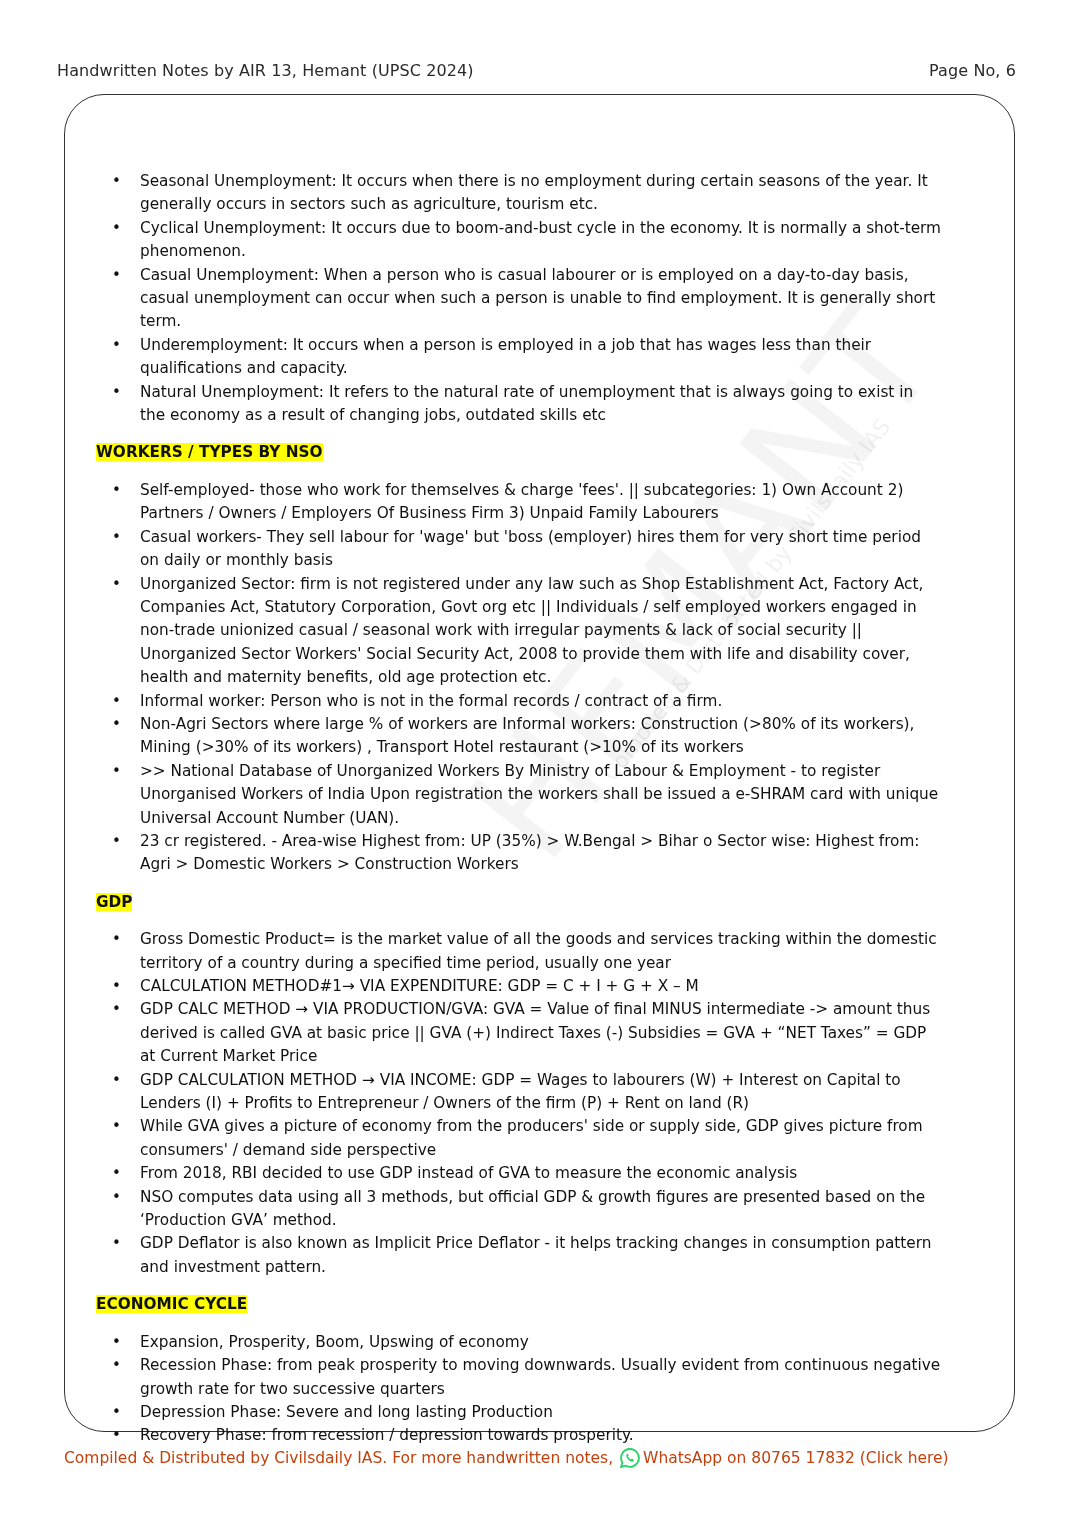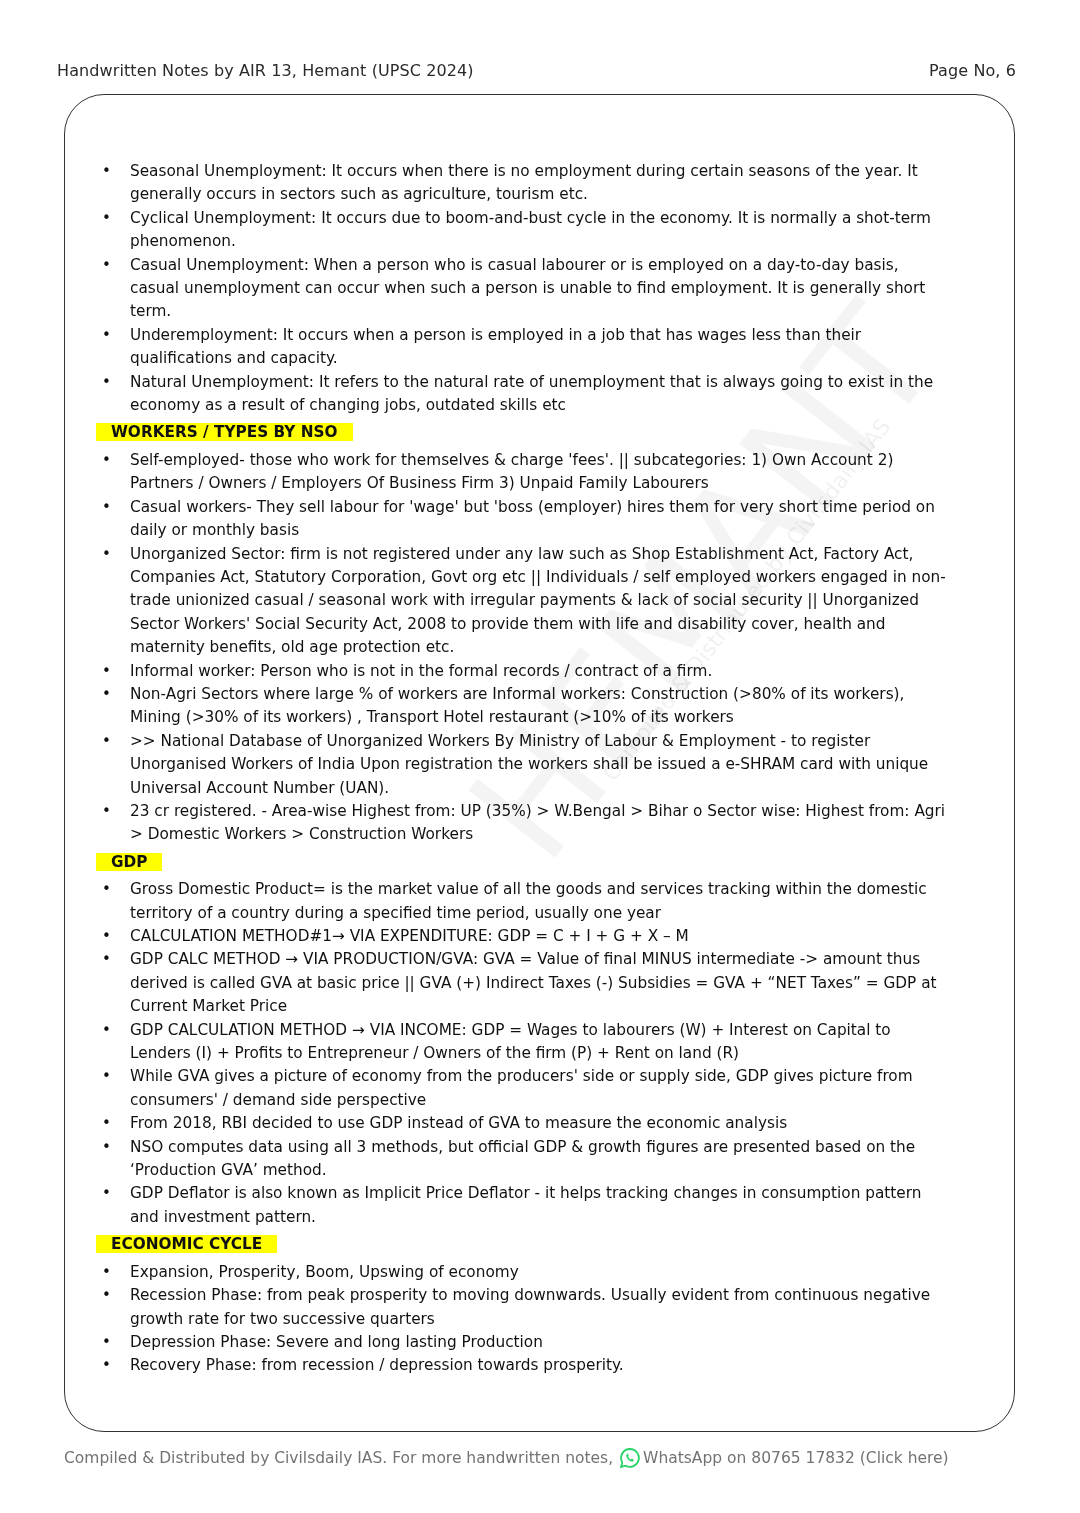--- a/index.html
+++ b/index.html
@@ -16,30 +16,30 @@
   }
   .watermark {
     position: absolute; left: 330px; top: 420px; width: 520px; height: 460px;
     pointer-events: none; overflow: visible;
   }
   .content {
     position: absolute; left: 96px; top: 156px; width: 860px;
     font-family: "DejaVu Sans", sans-serif; font-size: 15.3px; line-height: 23.4px;
     color: #111;
   }
-  .content ul { margin: 4px; padding: 0; list-style: none; }
+  .content ul { margin: 14px; padding: 0; list-style: none; }
   .content li { position: relative; padding-left: 30px; }
   .content li::before {
     content: "\2022"; position: absolute; left: 2px; top: 0; font-size: 15px;
   }
   .heading { font-weight: bold; line-height: 23.4px; }
-  .heading span { background: #ffff00; padding: 0 15px; }
+  .heading span { background: #ffff00; padding: 0 0; }
   .footer {
     position: absolute; top: 1447px; left: 64px; right: 64px;
-    font-family: "DejaVu Sans", sans-serif; font-size: 15.5px; color: #737373;
+    font-family: "DejaVu Sans", sans-serif; font-size: 15.5px; color: #c2410c;
     display: flex; align-items: center; white-space: nowrap;
   }
   .wa-icon { display: inline-block; width: 22px; height: 22px; margin: 0 2px 0 6px; vertical-align: middle; }
 </style>
 </head>
 <body>
 
 <div class="header">
   <span>Handwritten Notes by AIR 13, Hemant (UPSC 2024)</span>
   <span>Page No, 6</span>

